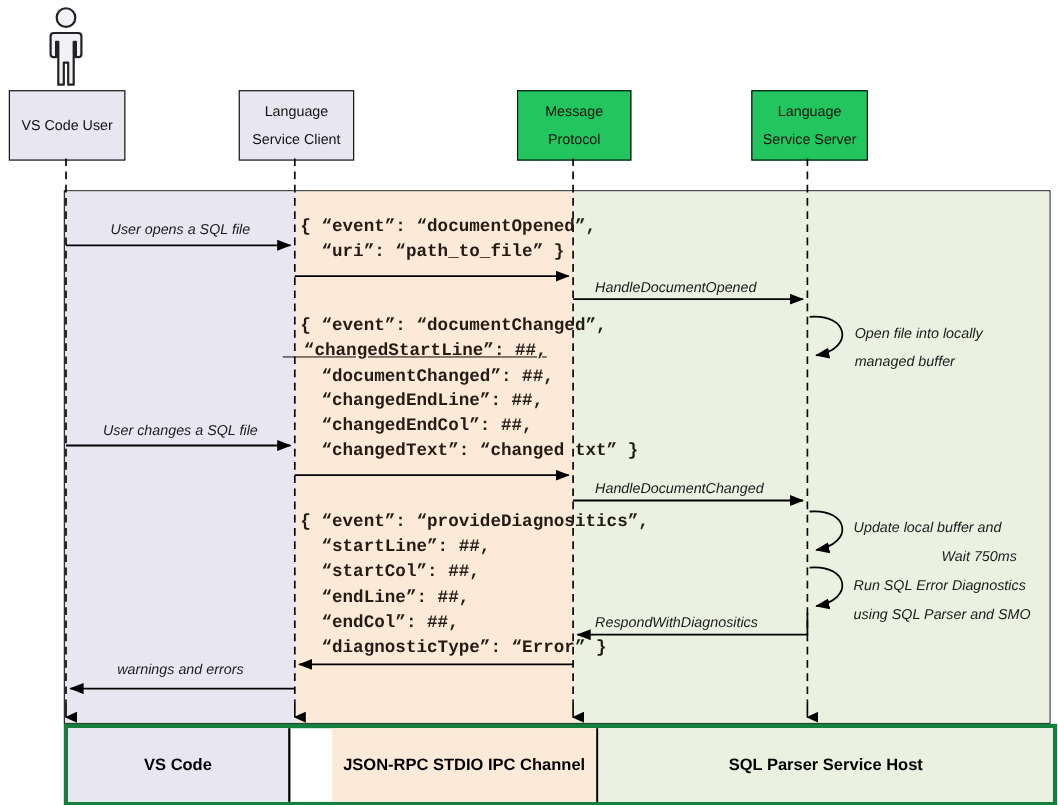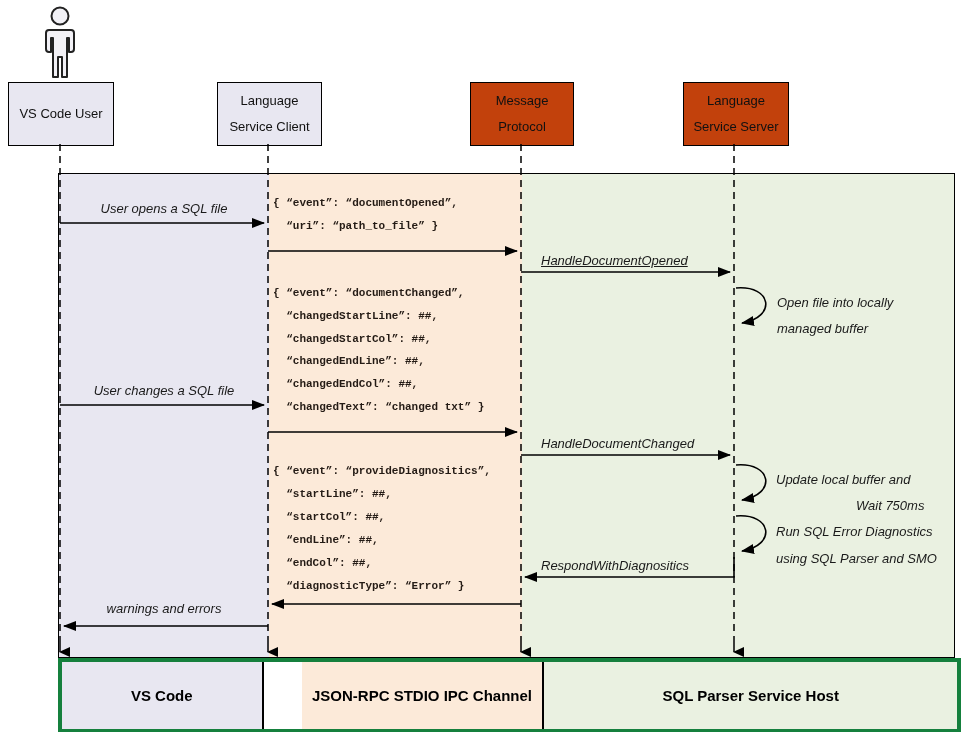--- a/index.html
+++ b/index.html
@@ -17,41 +17,41 @@
   .lane-vscode{width:210px;background:#e8e7f1;}
   .lane-ipc{width:253px;background:#fcead9;}
   .lane-host{width:432px;background:#eaf1e1;}
   
   .actor-box{
     position:absolute;top:82px;height:62px;border:1.5px solid #000;
     display:flex;flex-direction:column;align-items:center;justify-content:center;
     font-size:13px;line-height:26px;text-align:center;
   }
   .fill-lav{background:#e8e7f1;}
-  .fill-grn{background:#c2410c;}
+  .fill-grn{background:#22c55e;}
   
   #bottom-row{
     position:absolute;left:58px;top:658px;width:895px;height:67px;
     border:4px solid #15803d;display:flex;
   }
   .bottom-cell{
     height:100%;display:flex;align-items:center;justify-content:center;
     font-size:15px;font-weight:bold;color:#000;
   }
   .bottom-vscode{width:208px;background:#e8e7f1;border-right:2px solid #000;}
   .bottom-ipc{width:251px;background:#fcead9;border-right:2px solid #000;margin-left:38px;}
   .bottom-host{width:430px;background:#eaf1e1;}
   
   .msg-label{
     position:absolute;font-size:13px;font-style:italic;color:#1a1a1a;white-space:nowrap;
   }
   .msg-label.centered{text-align:center;}
   .json-line{
     position:absolute;font-family:"Liberation Mono",monospace;font-weight:700;
-    font-size:11px;color:#241b15;white-space:pre;letter-spacing:0px;
+    font-size:16px;color:#241b15;white-space:pre;letter-spacing:0px;
   }
   svg{position:absolute;left:0;top:0;pointer-events:none;}
 </style>
 </head>
 <body>
 
 <div id="canvas">
 
   <div id="lanes">
     <div class="lane lane-vscode"></div>
@@ -109,39 +109,39 @@
     <path d="M734,557 L734,577 L525,577" fill="none" stroke="#000" stroke-width="1.6" marker-end="url(#arr)"></path>
     <line x1="521" y1="604" x2="272" y2="604" stroke="#000" stroke-width="1.6" marker-end="url(#arr)"></line>
     <line x1="268" y1="626" x2="64" y2="626" stroke="#000" stroke-width="1.6" marker-end="url(#arr)"></line>
 
     <path d="M736,288 C772,285 777,317 742,323" fill="none" stroke="#000" stroke-width="1.6" marker-end="url(#arr)"></path>
     <path d="M736,465 C772,462 777,494 742,500" fill="none" stroke="#000" stroke-width="1.6" marker-end="url(#arr)"></path>
     <path d="M736,516 C772,513 777,545 742,551" fill="none" stroke="#000" stroke-width="1.6" marker-end="url(#arr)"></path>
   </svg>
 
   <div class="msg-label centered" style="left:58px;top:201px;width:212px;">User opens a SQL file</div>
-  <div class="msg-label" style="left:541px;top:253px;text-decoration:underline;">HandleDocumentOpened</div>
+  <div class="msg-label" style="left:541px;top:253px;">HandleDocumentOpened</div>
   <div class="msg-label centered" style="left:58px;top:383px;width:212px;">User changes a SQL file</div>
   <div class="msg-label" style="left:541px;top:436px;">HandleDocumentChanged</div>
   <div class="msg-label" style="left:541px;top:558px;">RespondWithDiagnositics</div>
   <div class="msg-label centered" style="left:58px;top:601px;width:212px;">warnings and errors</div>
 
   <div class="msg-label" style="left:777px;top:295px;">Open file into locally</div>
   <div class="msg-label" style="left:777px;top:321px;">managed buffer</div>
   <div class="msg-label" style="left:776px;top:472px;">Update local buffer and</div>
   <div class="msg-label" style="left:856px;top:498px;text-align:right;">Wait 750ms</div>
   <div class="msg-label" style="left:776px;top:524px;">Run SQL Error Diagnostics</div>
   <div class="msg-label" style="left:776px;top:551px;">using SQL Parser and SMO</div>
 
   <div class="json-line" style="left:273px;top:197px;">{ “event”: “documentOpened”,</div>
   <div class="json-line" style="left:273px;top:220px;">  “uri”: “path_to_file” }</div>
 
   <div class="json-line" style="left:273px;top:287px;">{ “event”: “documentChanged”,</div>
-  <div class="json-line" style="left:273px;top:310px;">  “changedStartLine”: ##,</div>
-  <div class="json-line" style="left:273px;top:333px;">  “changedStartCol”: ##,</div>
+  <div class="json-line" style="left:257px;top:310px;text-decoration:underline;">  “changedStartLine”: ##,</div>
+  <div class="json-line" style="left:273px;top:333px;">  “documentChanged”: ##,</div>
   <div class="json-line" style="left:273px;top:355px;">  “changedEndLine”: ##,</div>
   <div class="json-line" style="left:273px;top:378px;">  “changedEndCol”: ##,</div>
   <div class="json-line" style="left:273px;top:401px;">  “changedText”: “changed txt” }</div>
 
   <div class="json-line" style="left:273px;top:465px;">{ “event”: “provideDiagnositics”,</div>
   <div class="json-line" style="left:273px;top:488px;">  “startLine”: ##,</div>
   <div class="json-line" style="left:273px;top:511px;">  “startCol”: ##,</div>
   <div class="json-line" style="left:273px;top:534px;">  “endLine”: ##,</div>
   <div class="json-line" style="left:273px;top:557px;">  “endCol”: ##,</div>
   <div class="json-line" style="left:273px;top:580px;">  “diagnosticType”: “Error” }</div>

